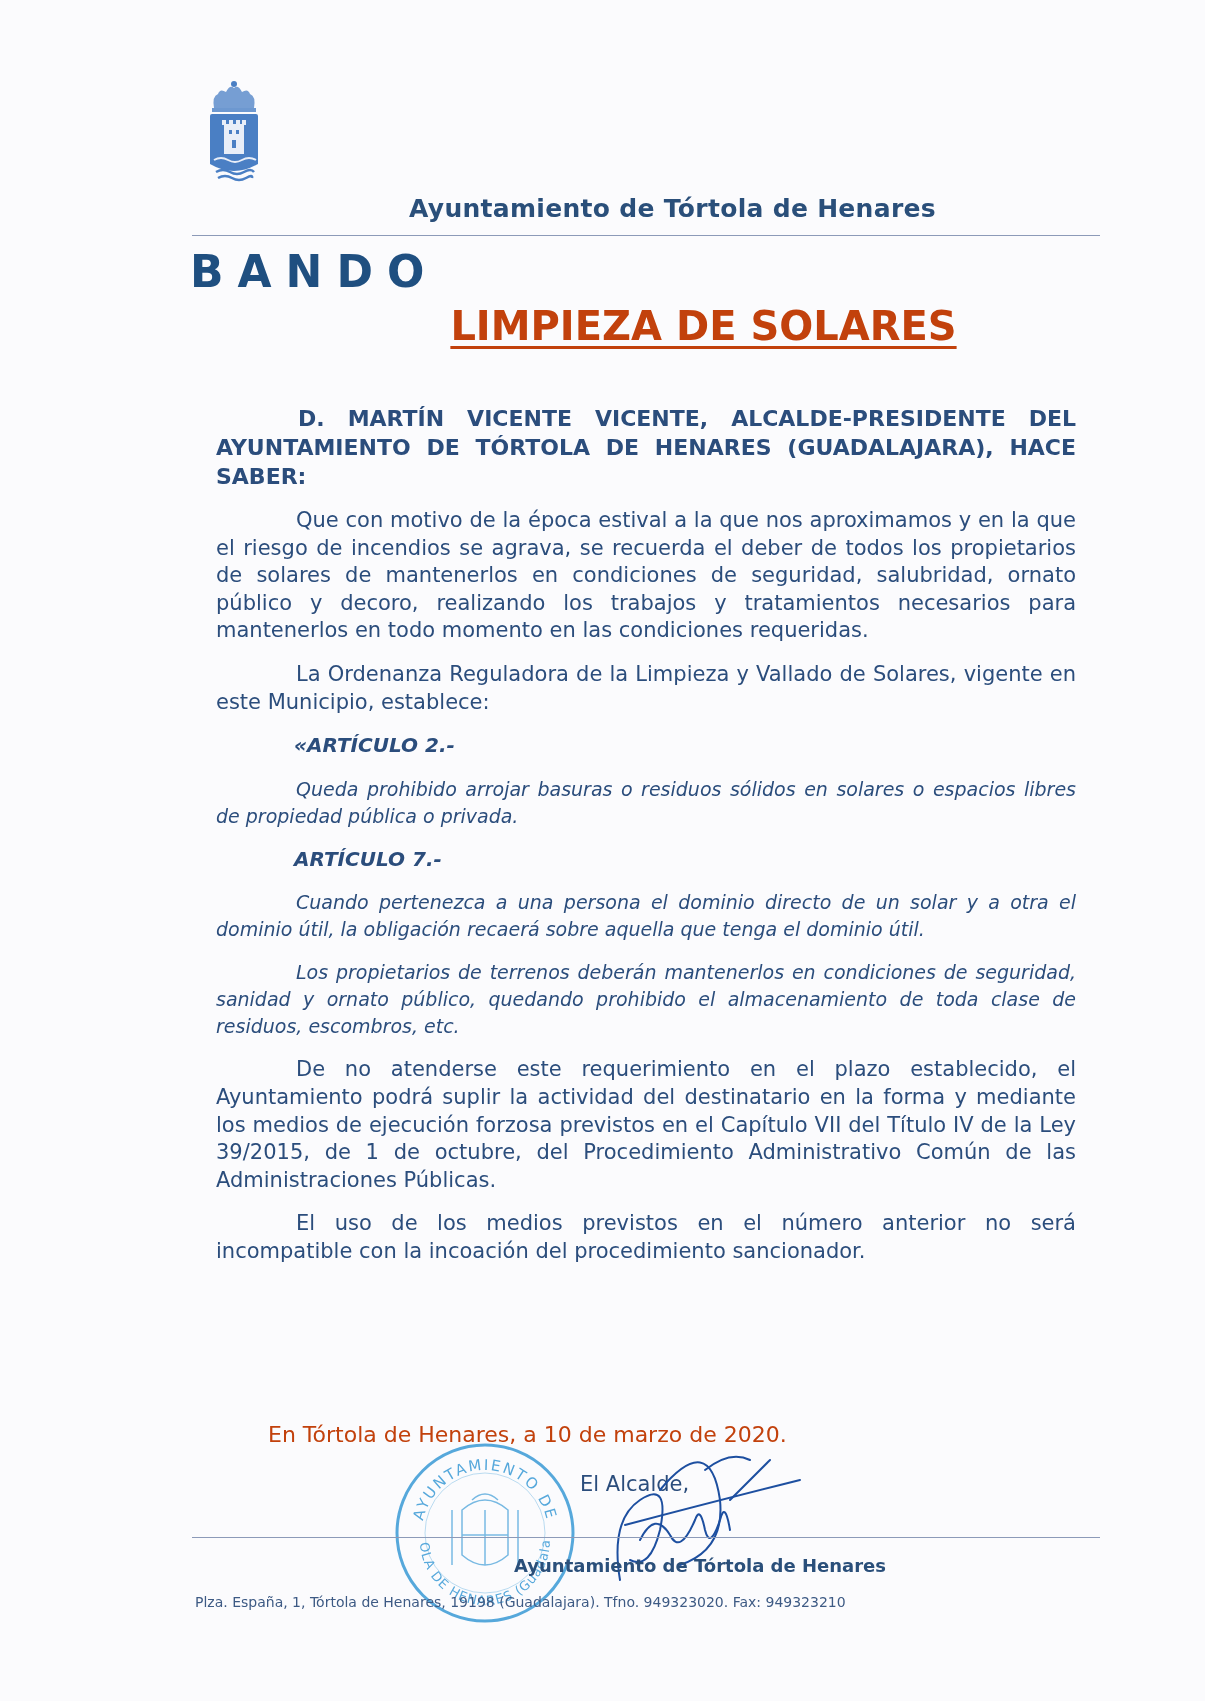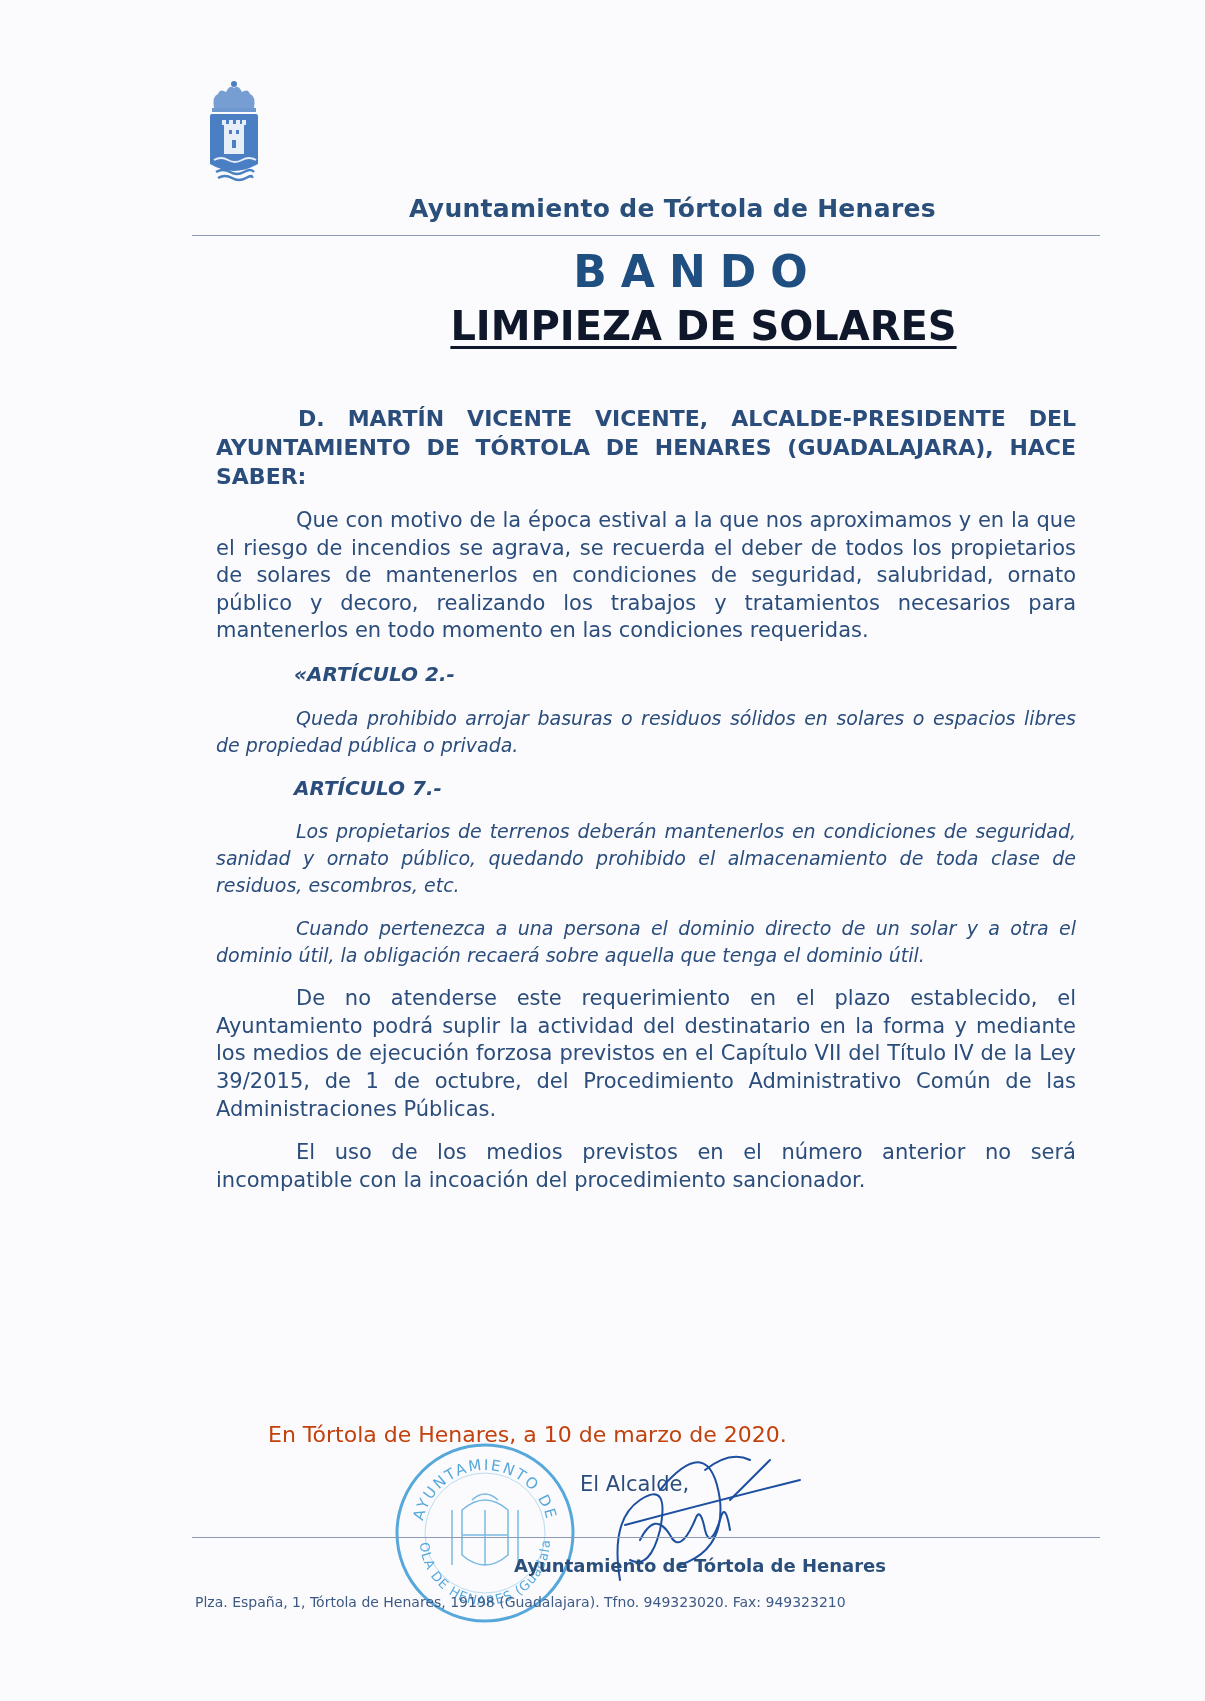--- a/index.html
+++ b/index.html
@@ -12,27 +12,27 @@
   .logo { position:absolute; left:208px; top:78px; width:52px; height:104px; }
   .header-title {
     position:absolute; left:0; right:0; top:194px; text-align:center;
     font-size:25px; font-weight:bold; color:#2a4f7a; padding-left:140px;
     letter-spacing:0.3px;
   }
   .rule { position:absolute; height:1px; background:#8c9ab8; }
   .rule.top { left:192px; top:235px; width:908px; }
   .rule.bottom { left:192px; top:1537px; width:908px; }
   .bando {
-    position:absolute; left:0; right:0; top:246px; text-align:center;
+    position:absolute; left:0; right:0; top:246px; text-align:left;
     font-size:44px; font-weight:bold; color:#1f4f80; letter-spacing:14px;
     padding-left:190px;
   }
   .subject {
     position:absolute; left:0; right:0; top:303px; text-align:center;
-    font-size:40px; font-weight:bold; color:#0f172a; padding-left:190px;
+    font-size:40px; font-weight:bold; color:#c2410c; padding-left:190px;
     text-decoration:underline; text-decoration-thickness:3px; text-underline-offset:6px;margin-left:12px;
   }
   .body-text {
     position:absolute; left:200px; width:892px; top:388px;
     font-size:21px; line-height:27.6px; color:#2b4d7c;
   }
   .body-text p { margin:16px; text-align:justify; text-align-last:left; }
   .decl { font-weight:bold; font-size:22px; line-height:29px; text-indent:82px; margin-bottom:14px !important; }
   .para { text-indent:80px; }
   .art-head { font-style:italic; font-weight:bold; padding-left:78px; font-size:20px; }
@@ -88,27 +88,28 @@
 
 <div class="header-title">Ayuntamiento de Tórtola de Henares</div>
 <div class="rule top"></div>
 
 <div class="bando">BANDO</div>
 <div class="subject">LIMPIEZA DE SOLARES</div>
 
 <div class="body-text">
   <p class="decl">D. MARTÍN VICENTE VICENTE, ALCALDE-PRESIDENTE DEL AYUNTAMIENTO DE TÓRTOLA DE HENARES (GUADALAJARA), HACE SABER:</p>
   <p class="para">Que con motivo de la época estival a la que nos aproximamos y en la que el riesgo de incendios se agrava, se recuerda el deber de todos los propietarios de solares de mantenerlos en condiciones de seguridad, salubridad, ornato público y decoro, realizando los trabajos y tratamientos necesarios para mantenerlos en todo momento en las condiciones requeridas.</p>
+  <p class="para">La Ordenanza Reguladora de la Limpieza y Vallado de Solares, vigente en este Municipio, establece:</p>
 
   <p class="art-head">«ARTÍCULO 2.-</p>
   <p class="para-it">Queda prohibido arrojar basuras o residuos sólidos en solares o espacios libres  de propiedad pública o privada.</p>
 
   <p class="art-head">ARTÍCULO 7.-</p>
+  <p class="para-it">Cuando pertenezca a una persona el dominio directo de un solar y a otra el dominio útil, la obligación recaerá sobre aquella que tenga el dominio útil.</p>
   <p class="para-it">Los propietarios de terrenos deberán mantenerlos en condiciones de seguridad, sanidad y ornato público, quedando prohibido el almacenamiento de toda clase de residuos, escombros, etc.</p>
-  <p class="para-it">Cuando pertenezca a una persona el dominio directo de un solar y a otra el dominio útil, la obligación recaerá sobre aquella que tenga el dominio útil.</p>
 
 
   <p class="para">De no atenderse este requerimiento en el plazo establecido, el Ayuntamiento podrá suplir la actividad del destinatario en la forma y mediante los medios de ejecución forzosa previstos en el Capítulo VII del Título IV de la Ley 39/2015, de 1 de octubre, del Procedimiento Administrativo Común de las Administraciones Públicas.</p>
   <p class="para">El uso de los medios previstos en el número anterior no será incompatible con la incoación del procedimiento sancionador.</p>
 </div>
 
 <div class="date">En Tórtola de Henares, a 10 de marzo de 2020.</div>
 <div class="signer">El Alcalde,</div>
 
 <svg class="stamp" viewBox="0 0 186 186">

